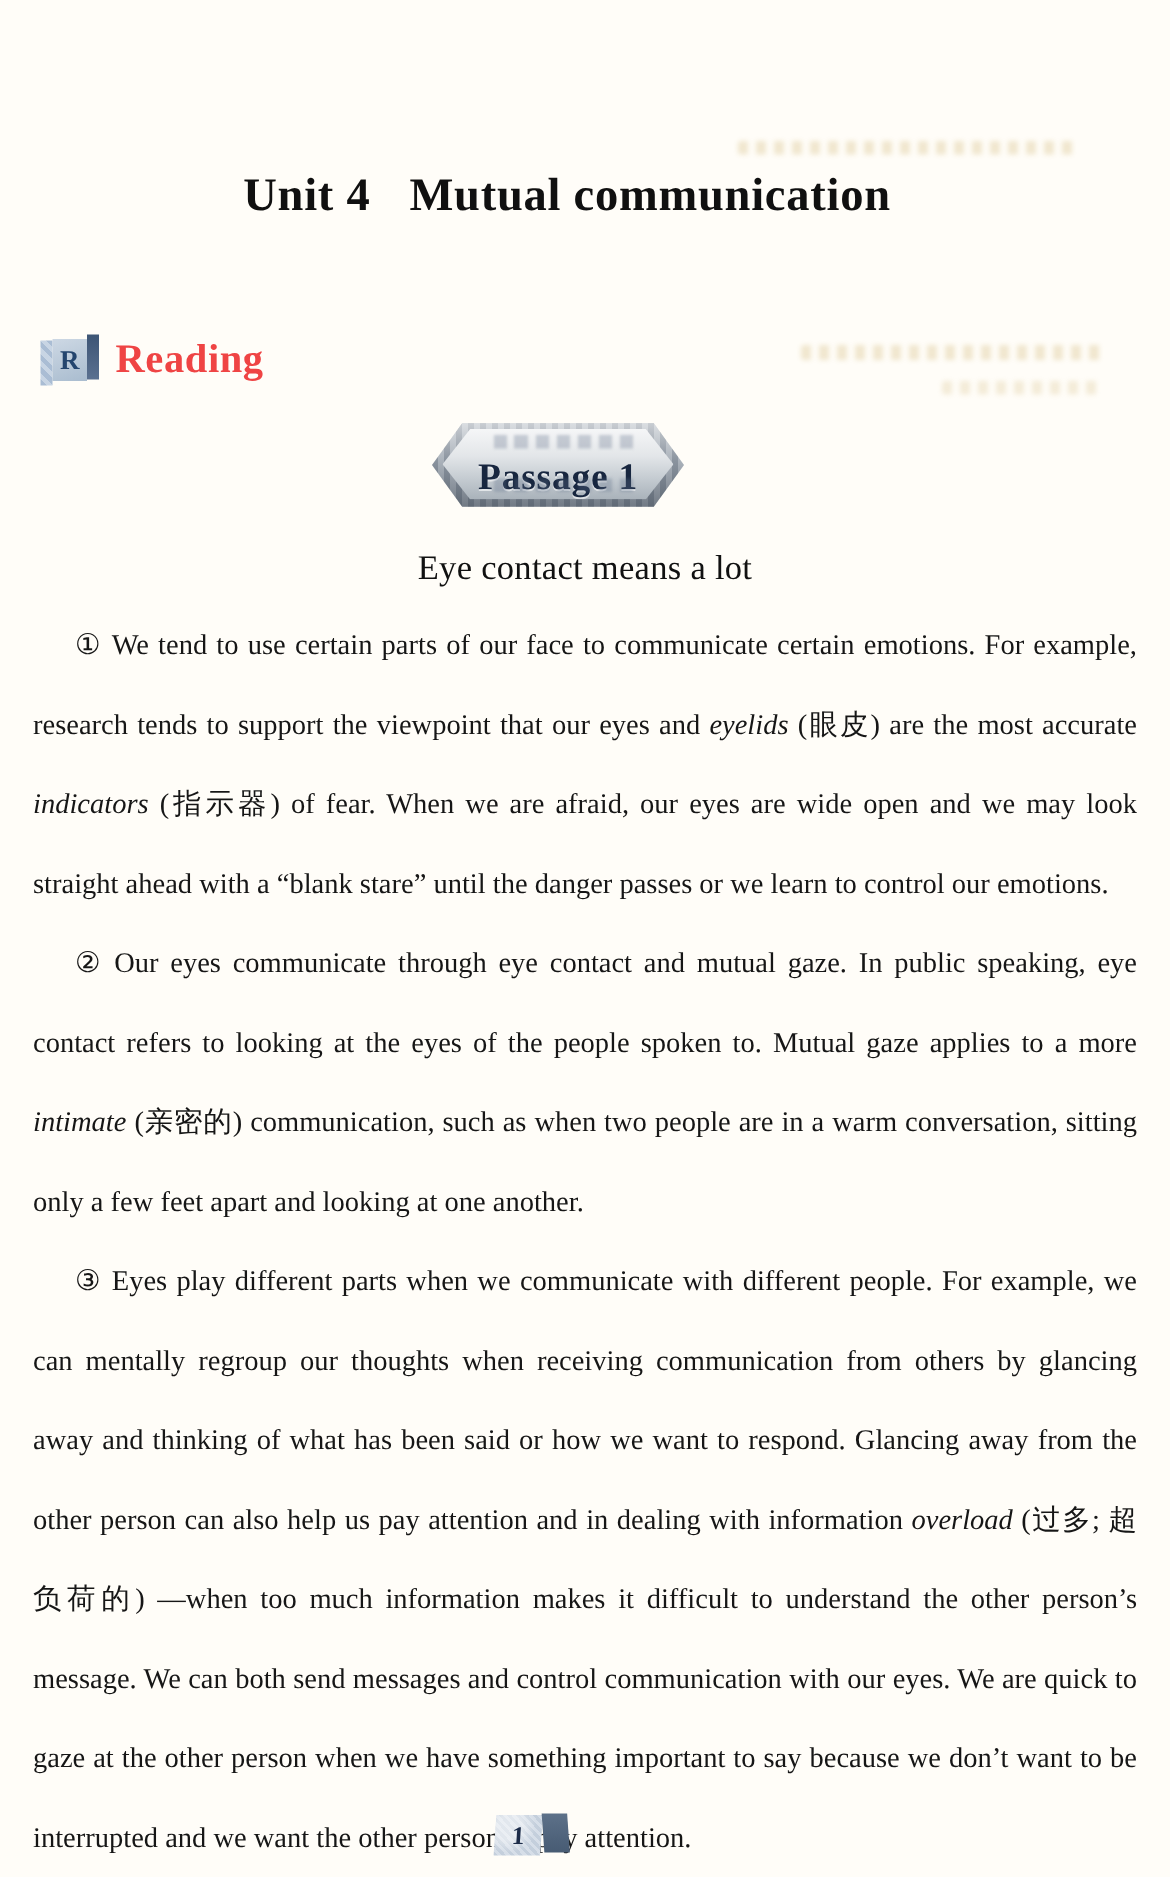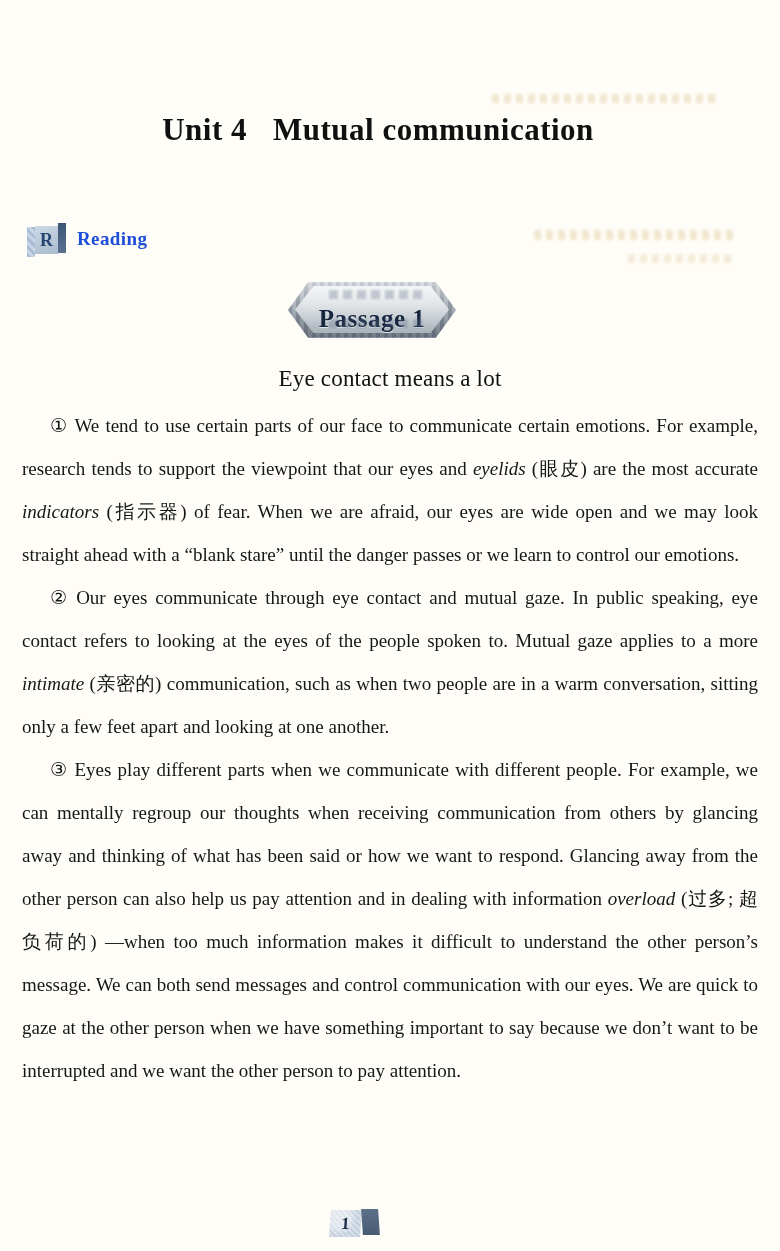--- a/index.html
+++ b/index.html
@@ -53,21 +53,21 @@
     background:linear-gradient(160deg,#cdd8e4,#a9bccf);
     display:flex;align-items:center;justify-content:center;
     font-family:"Liberation Serif",serif;
     font-weight:700;font-size:18px;color:#24456e;
   }
   .r-icon .strip-dark{
     width:8px;height:30px;
     background:linear-gradient(180deg,#3d5575,#5a7090);
   }
   .reading-label{
-    font-size:19px;font-weight:700;color:#1d4ed8;
+    font-size:27px;font-weight:700;color:#ef4444;
     letter-spacing:.4px;
   }
 
   .banner{
     position:absolute;
     left:288px;top:281px;
     width:168px;height:58px;
   }
   .banner-outer{
     position:absolute;inset:0;
@@ -102,21 +102,21 @@
     top:366px;left:0;width:780px;
     text-align:center;
     font-size:23px;font-weight:400;color:#111;
     letter-spacing:.2px;
   }
 
   .passage-body{
     position:absolute;
     top:404px;left:22px;width:736px;
     font-size:19px;
-    line-height:43px;
+    line-height:53px;
     text-align:justify;
     color:#161616;
   }
   .passage-body p{margin:0;text-indent:28px;}
   .passage-body .marker{
     font-family:"DejaVu Sans",sans-serif;
     font-size:19px;
     padding-right:6px;
   }
   .passage-body .it{font-style:italic;}

